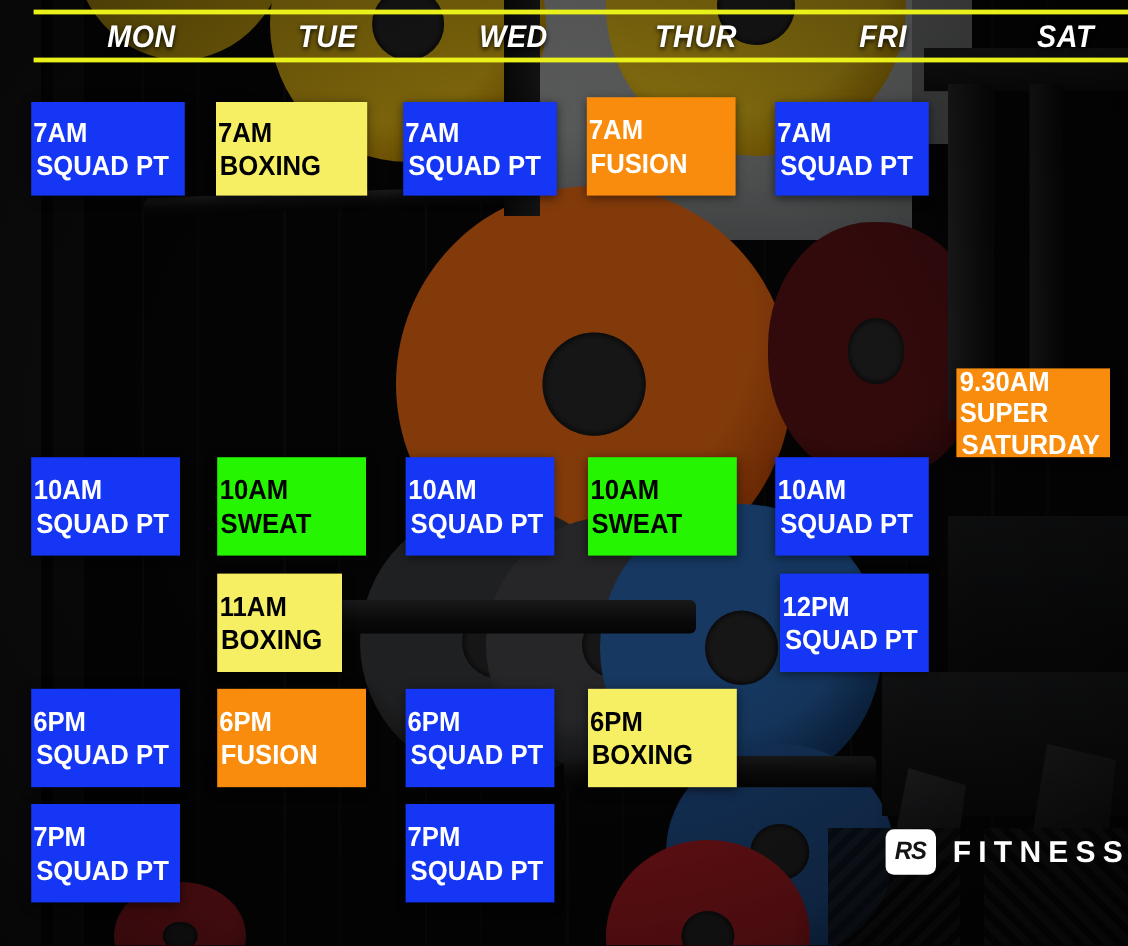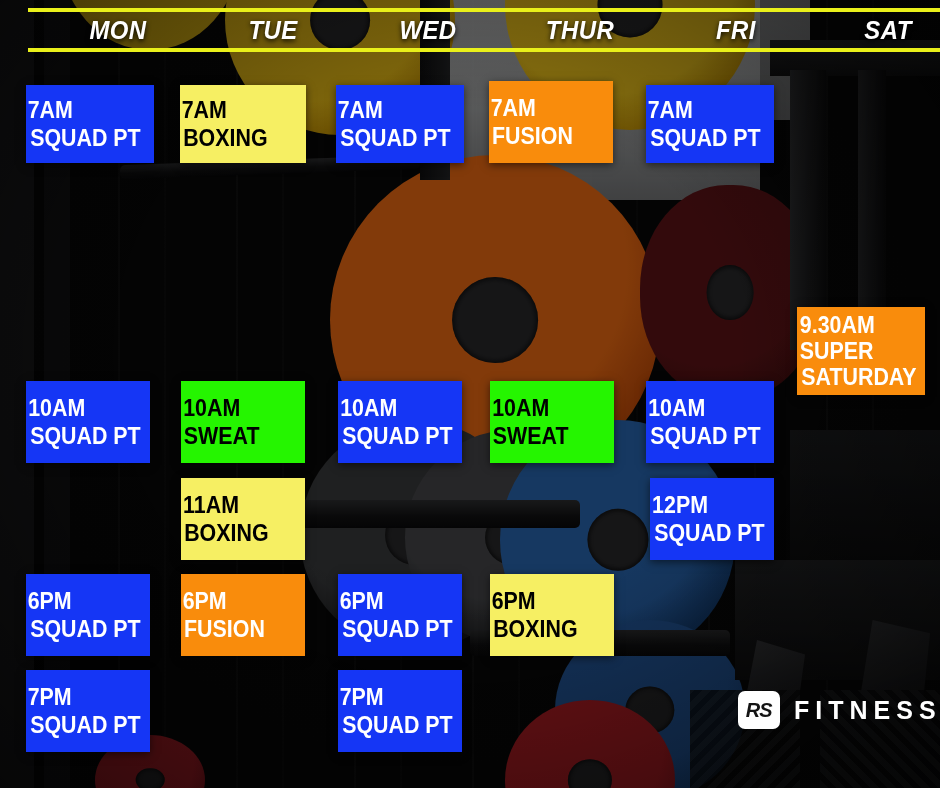--- a/index.html
+++ b/index.html
@@ -230,21 +230,21 @@
         <span class="n">SQUAD PT</span>
       </div>
       <div class="blk c-orange" style="left: 489px; top: 81px; width: 124px; height: 82px;">
         <span class="t">7AM</span>
         <span class="n">FUSION</span>
       </div>
       <div class="blk c-blue" style="left: 646px; top: 85px; width: 128px; height: 78px;">
         <span class="t">7AM</span>
         <span class="n">SQUAD PT</span>
       </div>
-      <div class="blk c-orange three" style="left: 797px; top: 307px; width: 128px; height: 88px;">
+      <div class="blk c-orange three" style="left: 797px; top: 307px; width: 128px; height: 74px;">
         <span class="t">9.30AM</span>
         <span class="n">SUPER</span>
         <span class="n2">SATURDAY</span>
       </div>
       <div class="blk c-blue" style="left: 26px; top: 381px; width: 124px; height: 82px;">
         <span class="t">10AM</span>
         <span class="n">SQUAD PT</span>
       </div>
       <div class="blk c-green" style="left: 181px; top: 381px; width: 124px; height: 82px;">
         <span class="t">10AM</span>
@@ -255,21 +255,21 @@
         <span class="n">SQUAD PT</span>
       </div>
       <div class="blk c-green" style="left: 490px; top: 381px; width: 124px; height: 82px;">
         <span class="t">10AM</span>
         <span class="n">SWEAT</span>
       </div>
       <div class="blk c-blue" style="left: 646px; top: 381px; width: 128px; height: 82px;">
         <span class="t">10AM</span>
         <span class="n">SQUAD PT</span>
       </div>
-      <div class="blk c-yellow" style="left: 181px; top: 478px; width: 124px; height: 82px;">
+      <div class="blk c-yellow" style="left: 181px; top: 478px; width: 104px; height: 82px;">
         <span class="t">11AM</span>
         <span class="n">BOXING</span>
       </div>
       <div class="blk c-blue" style="left: 650px; top: 478px; width: 124px; height: 82px;">
         <span class="t">12PM</span>
         <span class="n">SQUAD PT</span>
       </div>
       <div class="blk c-blue" style="left: 26px; top: 574px; width: 124px; height: 82px;">
         <span class="t">6PM</span>
         <span class="n">SQUAD PT</span>

